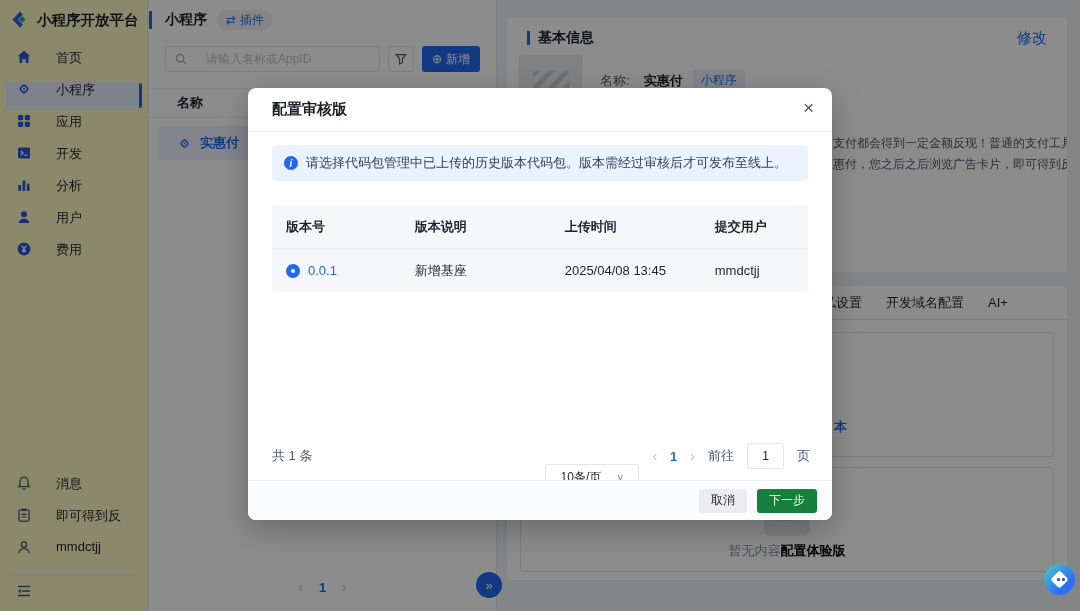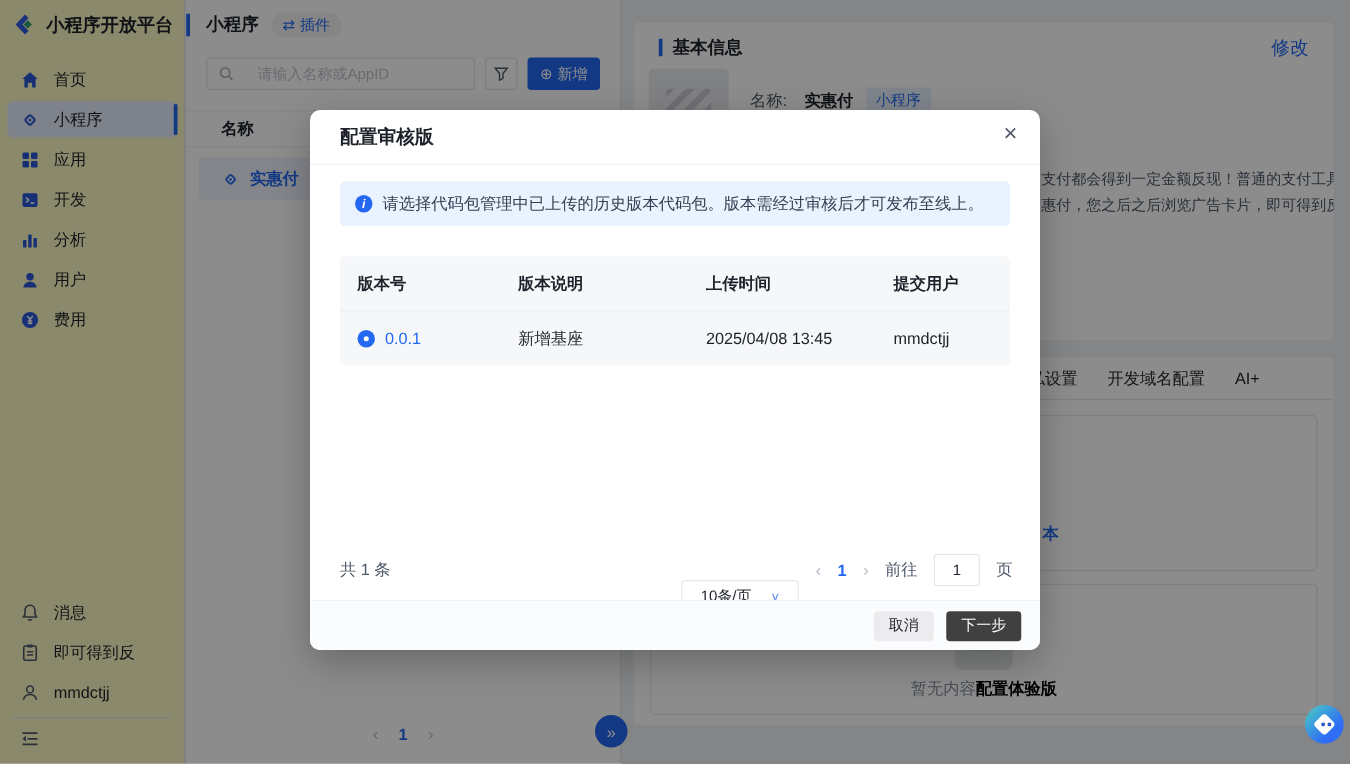--- a/index.html
+++ b/index.html
@@ -3,21 +3,21 @@
 <meta charset="utf-8">
 <style>
   * { margin:0; padding:0; box-sizing:border-box; }
   body { font-family:"Liberation Sans","DejaVu Sans",sans-serif; background:#333; }
   #screen { position:relative; width:1080px; height:611px; background:#f1f2f4; overflow:hidden; }
 
   
   .sidebar { position:absolute; left:0; top:0; width:148px; height:611px; background:#fef9c3; border-right:1px solid #e5e6eb; z-index:10; }
   .logo { display:flex; align-items:center; gap:7px; height:40px; padding:0 10px; font-size:14.5px; font-weight:bold; color:#1d2129; white-space:nowrap; }
   .menu { padding-top:6px; }
-  .side-item { position:relative; display:flex; align-items:center; gap:11px; height:29px; margin:3px 6px; padding:0 10px; border-radius:4px; font-size:13px; color:#1d2129; cursor:pointer; }
+  .side-item { position:relative; display:flex; align-items:flex-start; gap:24px; height:29px; margin:3px 6px; padding:0 10px; border-radius:4px; font-size:13px; color:#1d2129; cursor:pointer; }
   .side-item .sicon { width:16px; height:16px; color:#2a57d4; display:flex; align-items:center; justify-content:center; }
   .side-item.active { background:#e6edfb; color:#1d2129; }
   .side-item.active::after { content:""; position:absolute; right:-1px; top:2px; bottom:2px; width:3px; border-radius:2px; background:#2468f2; }
   .side-bottom { position:absolute; left:0; right:0; bottom:0; padding-bottom:4px; }
   .side-bottom .side-item .sicon { color:#4e5969; }
   .side-divider { border-top:1px solid #e5e6eb; margin:6px 10px 4px; }
   .collapse-row { display:flex; align-items:center; height:28px; padding:0 16px; color:#4e5969; cursor:pointer; }
 
   
   .list-panel { position:absolute; left:149px; top:0; width:348px; height:611px; background:#fff; border-right:1px solid #e5e6eb; z-index:9; }
@@ -85,21 +85,21 @@
   .radio-on::after { content:""; position:absolute; left:5px; top:5px; width:4px; height:4px; border-radius:50%; background:#fff; }
   .ver-text { color:#2468f2; }
   .m-pagination { position:absolute; left:24px; right:22px; top:355px; height:26px; display:flex; align-items:center; font-size:13px; color:#4e5969; }
   .m-pag-right { margin-left:auto; display:flex; align-items:center; gap:13px; }
   .size-select { display:flex; align-items:center; justify-content:center; gap:15px; width:94px; height:26px; border:1px solid #e5e6eb; border-radius:3px; font-size:12px; color:#1d2129; cursor:pointer; background:#fff;margin-top:42px; }
   .size-select .chev-down { color:#6a93f5; font-size:11px; transform:scaleY(.8); }
   .goto-input { width:37px; height:26px; border:1px solid #e5e6eb; border-radius:3px; text-align:center; font-size:12px; color:#1d2129; outline:none; }
   .m-footer { position:absolute; left:0; right:0; bottom:0; height:40px; background:#fbfcfd; border-top:1px solid #f0f1f3; border-radius:0 0 8px 8px; display:flex; align-items:center; justify-content:flex-end; gap:10px; padding-right:15px; }
   .btn { height:24px; padding:0 12px; border:none; border-radius:3px; font-size:12px; cursor:pointer; font-family:inherit; }
   .btn-cancel { background:#ececee; color:#1d2129; }
-  .btn-primary { background:#404040; color:#fff; }
+  .btn-primary { background:#15803d; color:#fff; }
 
   
   .chat-fab { position:absolute; left:1044px; top:564px; width:31px; height:31px; border-radius:50%; background:linear-gradient(135deg,#49cfc2 0%,#2f6df5 70%); z-index:70; cursor:pointer; }
   .chat-fab::before { content:""; position:absolute; left:9px; top:9px; width:13px; height:13px; background:#fff; border-radius:3px; transform:rotate(45deg); }
   .chat-fab::after { content:""; position:absolute; left:13px; top:14px; width:2.5px; height:2.5px; border-radius:50%; background:#2a58c9; box-shadow:5px 0 0 #2a58c9; }
 </style>
 </head>
 <body>
 
 <div id="screen">

